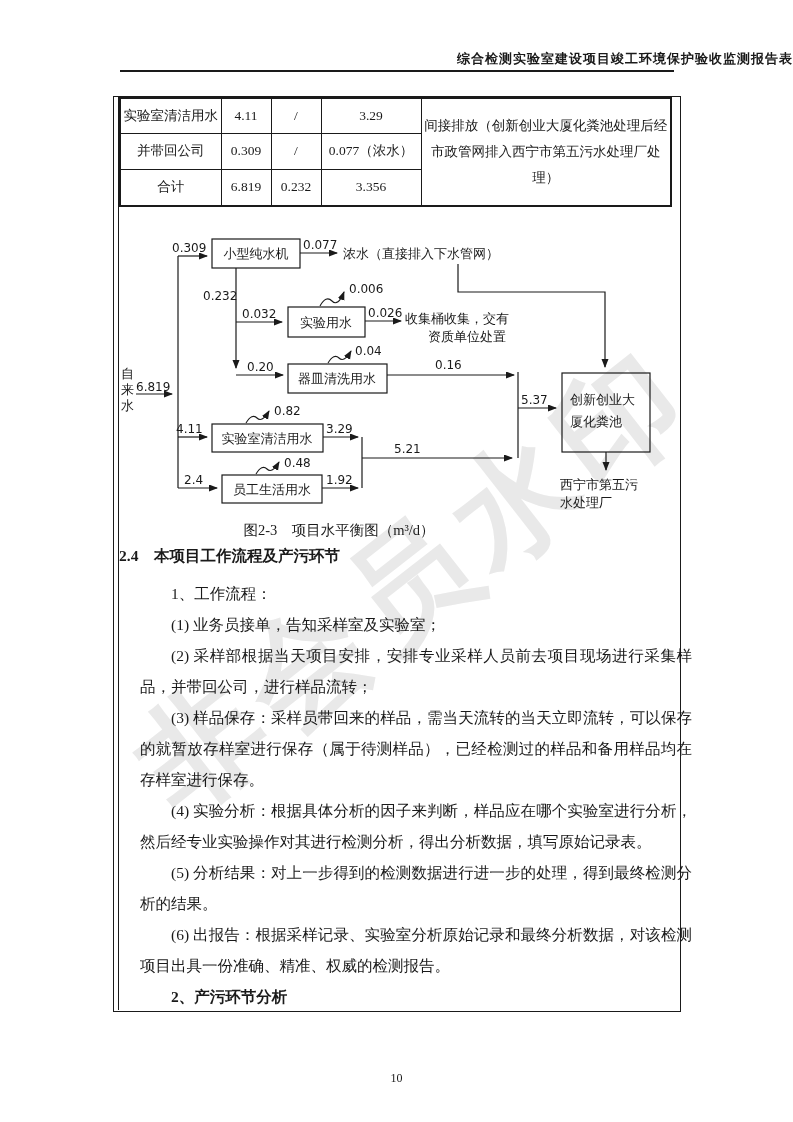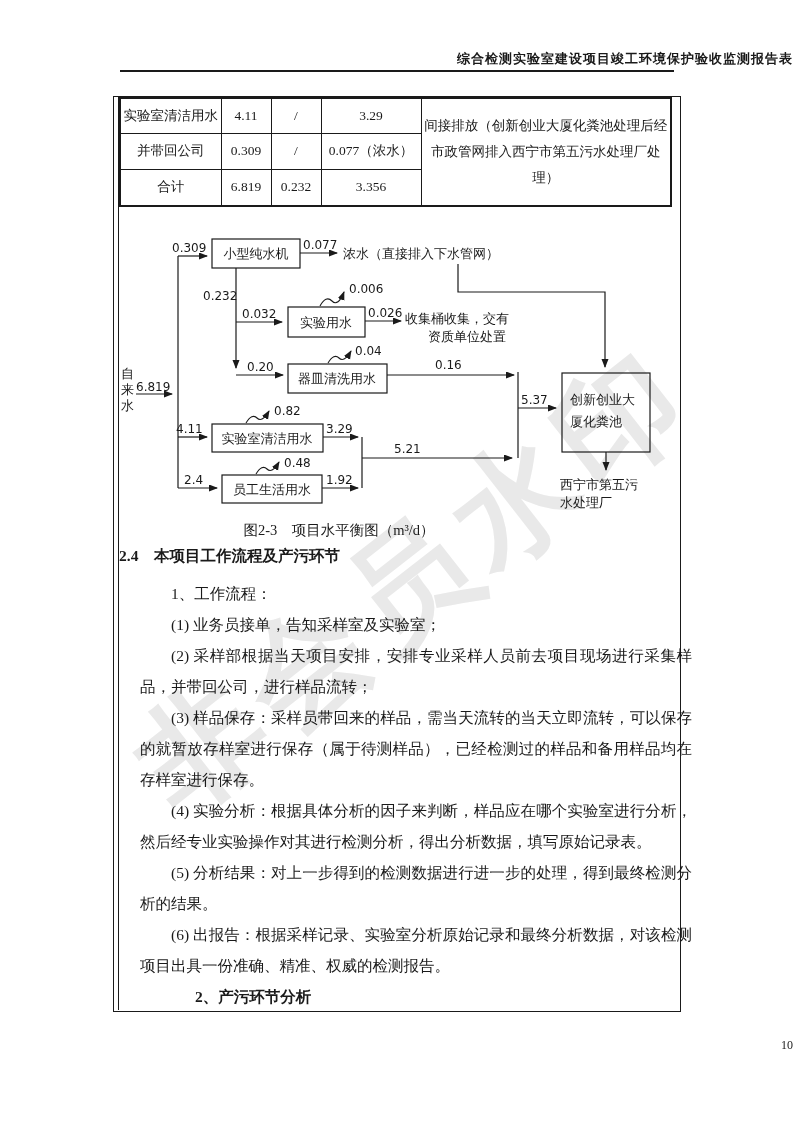--- a/index.html
+++ b/index.html
@@ -49,23 +49,23 @@
   }
   .section-heading{
     position:absolute;left:119px;top:546px;width:552px;
     font-weight:bold;font-size:15.5px;z-index:2;
   }
   .body-text{
     position:absolute;left:120px;top:578px;width:552px;z-index:2;
     font-size:15.5px;line-height:31px;text-align:justify;padding-left:20px;
   }
   .body-text p{margin:0;text-indent:31px;}
-  .body-text p.bold{font-weight:bold;margin-left:24px;}
+  .body-text p.bold{font-weight:bold;}
   .page-num{
-    position:absolute;top:1038px;left:0;width:100%;text-align:right;
+    position:absolute;top:1071px;left:0;width:100%;text-align:center;
     font-size:12px;z-index:2;
   }
 </style>
 </head>
 <body>
 
 <div class="watermark">非会员水印</div>
 
 <div class="page-header">综合检测实验室建设项目竣工环境保护验收监测报告表</div>
 <div class="header-rule"></div>

